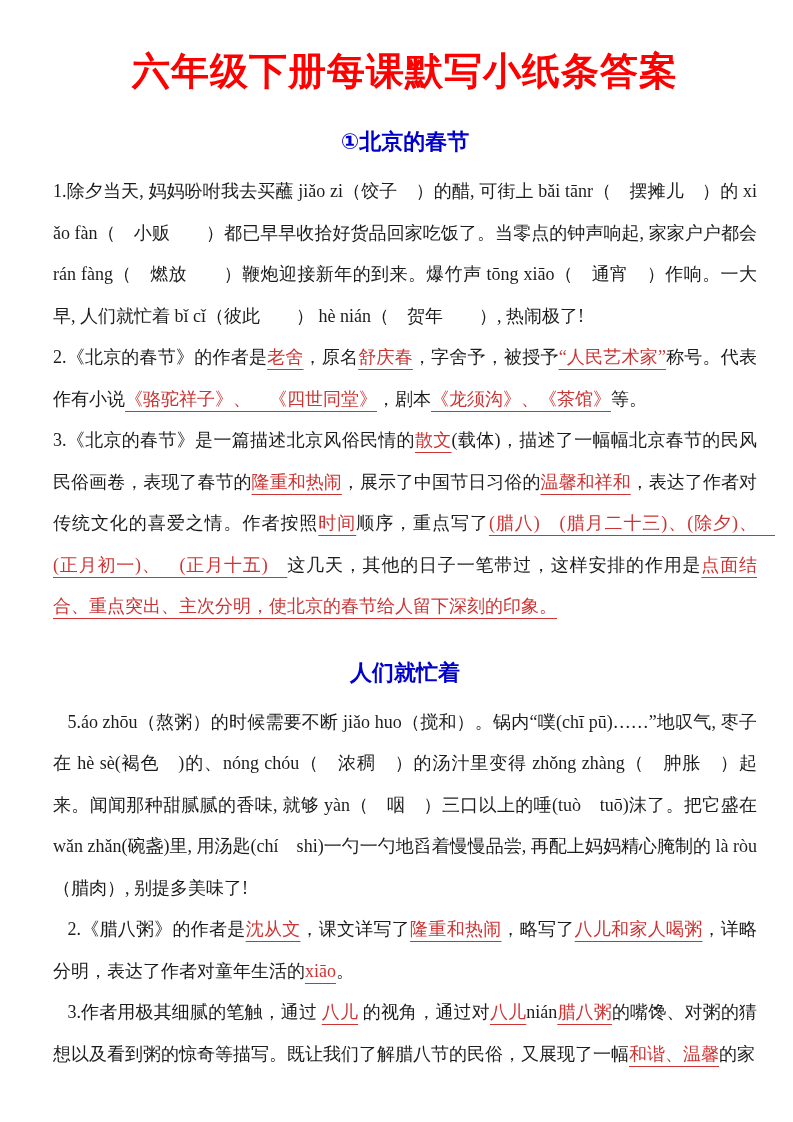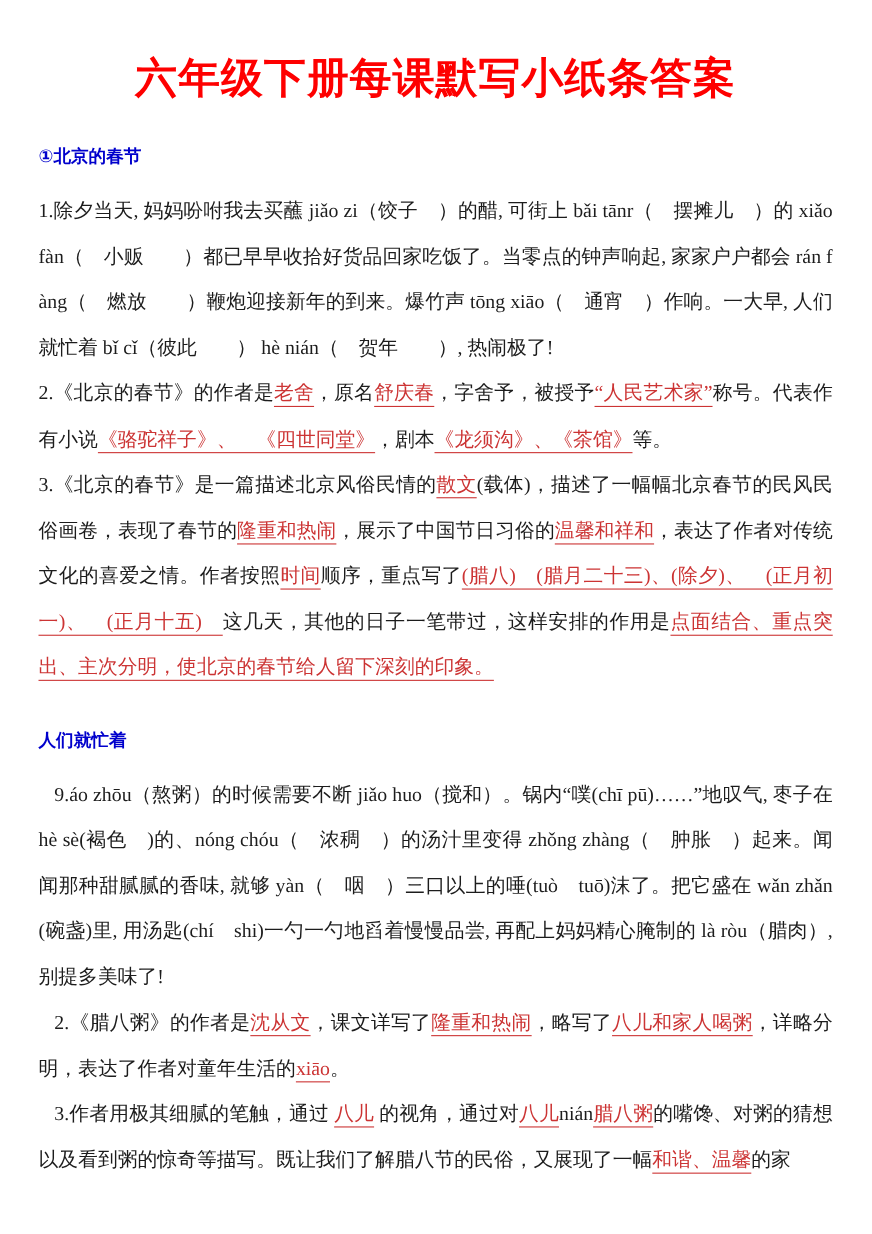--- a/index.html
+++ b/index.html
@@ -4,30 +4,30 @@
 <style>
   :root{
     --title-red:#fe0000;
     --head-blue:#0000cc;
     --ans-red:#cc3434;
     --ink:#1c1c1c;
   }
   html,body{margin:0;padding:0;background:#ffffff;}
   .page{
     width:793px;height:1122px;box-sizing:border-box;
-    padding:45px 36px 0 35px;background:#ffffff;overflow:hidden;
+    padding:45px 36px 0 53px;background:#ffffff;overflow:hidden;
     font-family:"Liberation Serif","DejaVu Serif",serif;color:var(--ink);
   }
   .doc-title{
     margin:0;text-align:center;font-size:38px;line-height:52px;font-weight:bold;
     color:var(--title-red);letter-spacing:1px;
     font-family:"DejaVu Sans","Liberation Sans",sans-serif;
   }
   .sec-heading{
-    margin:30px 0 14px 0;font-size:16px;line-height:30px;font-weight:bold;
+    margin:30px 0 14px 0;text-align:center;font-size:22px;line-height:30px;font-weight:bold;
     color:var(--head-blue);
     font-family:"DejaVu Sans","Liberation Sans",sans-serif;
   }
   .para{
     margin:0;font-size:18px;line-height:41.5px;text-align:justify;
     word-break:break-all;
   }
   .para.indent{text-indent:0.8em;}
   .ans{
     color:var(--ans-red);
@@ -45,17 +45,17 @@
 
   <section>
     <h2 class="sec-heading">①北京的春节</h2>
     <p class="para"><span>1.除夕当天, 妈妈吩咐我去买蘸 jiǎo zi（饺子　）的醋, 可街上 bǎi tānr（　摆摊儿　）的 xiǎo fàn（　小贩　　）都已早早收拾好货品回家吃饭了。当零点的钟声响起, 家家户户都会 rán fàng（　燃放　　）鞭炮迎接新年的到来。爆竹声 tōng xiāo（　通宵　）作响。一大早, 人们就忙着 bǐ cǐ（彼此　　） hè nián（　贺年　　）, 热闹极了!</span></p>
     <p class="para"><span>2.《北京的春节》的作者是</span><span class="ans">老舍</span><span>，原名</span><span class="ans">舒庆春</span><span>，字舍予，被授予</span><span class="ans">“人民艺术家”</span><span>称号。代表作有小说</span><span class="ans">《骆驼祥子》、　《四世同堂》</span><span>，剧本</span><span class="ans">《龙须沟》、《茶馆》</span><span>等。</span></p>
     <p class="para"><span>3.《北京的春节》是一篇描述北京风俗民情的</span><span class="ans">散文</span><span>(载体)，描述了一幅幅北京春节的民风民俗画卷，表现了春节的</span><span class="ans">隆重和热闹</span><span>，展示了中国节日习俗的</span><span class="ans">温馨和祥和</span><span>，表达了作者对传统文化的喜爱之情。作者按照</span><span class="ans">时间</span><span>顺序，重点写了</span><span class="ans">(腊八)　(腊月二十三)、(除夕)、　(正月初一)、　(正月十五)　</span><span>这几天，其他的日子一笔带过，这样安排的作用是</span><span class="ans">点面结合、重点突出、主次分明，使北京的春节给人留下深刻的印象。</span></p>
   </section>
 
   <section>
     <h2 class="sec-heading">人们就忙着</h2>
-    <p class="para indent"><span>9.áo zhōu（熬粥）的时候需要不断 jiǎo huo（搅和）。锅内“噗(chī pū)……”地叹气, 枣子在 hè sè(褐色　)的、nóng chóu（　浓稠　）的汤汁里变得 zhǒng zhàng（　肿胀　）起来。闻闻那种甜腻腻的香味, 就够 yàn（　咽　）三口以上的唾(tuò　tuō)沫了。把它盛在 wǎn zhǎn(碗盏)里, 用汤匙(chí　shi)一勺一勺地舀着慢慢品尝, 再配上妈妈精心腌制的 là ròu（腊肉）, 别提多美味了!</span></p>
+    <p class="para indent"><span>5.áo zhōu（熬粥）的时候需要不断 jiǎo huo（搅和）。锅内“噗(chī pū)……”地叹气, 枣子在 hè sè(褐色　)的、nóng chóu（　浓稠　）的汤汁里变得 zhǒng zhàng（　肿胀　）起来。闻闻那种甜腻腻的香味, 就够 yàn（　咽　）三口以上的唾(tuò　tuō)沫了。把它盛在 wǎn zhǎn(碗盏)里, 用汤匙(chí　shi)一勺一勺地舀着慢慢品尝, 再配上妈妈精心腌制的 là ròu（腊肉）, 别提多美味了!</span></p>
     <p class="para indent"><span>2.《腊八粥》的作者是</span><span class="ans">沈从文</span><span>，课文详写了</span><span class="ans">隆重和热闹</span><span>，略写了</span><span class="ans">八儿和家人喝粥</span><span>，详略分明，表达了作者对童年生活的</span><span class="ans">xiāo</span><span>。</span></p>
     <p class="para indent"><span>3.作者用极其细腻的笔触，通过 </span><span class="ans">八儿</span><span> 的视角，通过对</span><span class="ans">八儿</span><span>nián</span><span class="ans">腊八粥</span><span>的嘴馋、对粥的猜想以及看到粥的惊奇等描写。既让我们了解腊八节的民俗，又展现了一幅</span><span class="ans">和谐、温馨</span><span>的家</span></p>
   </section>
 </div>
 
 </body></html>

